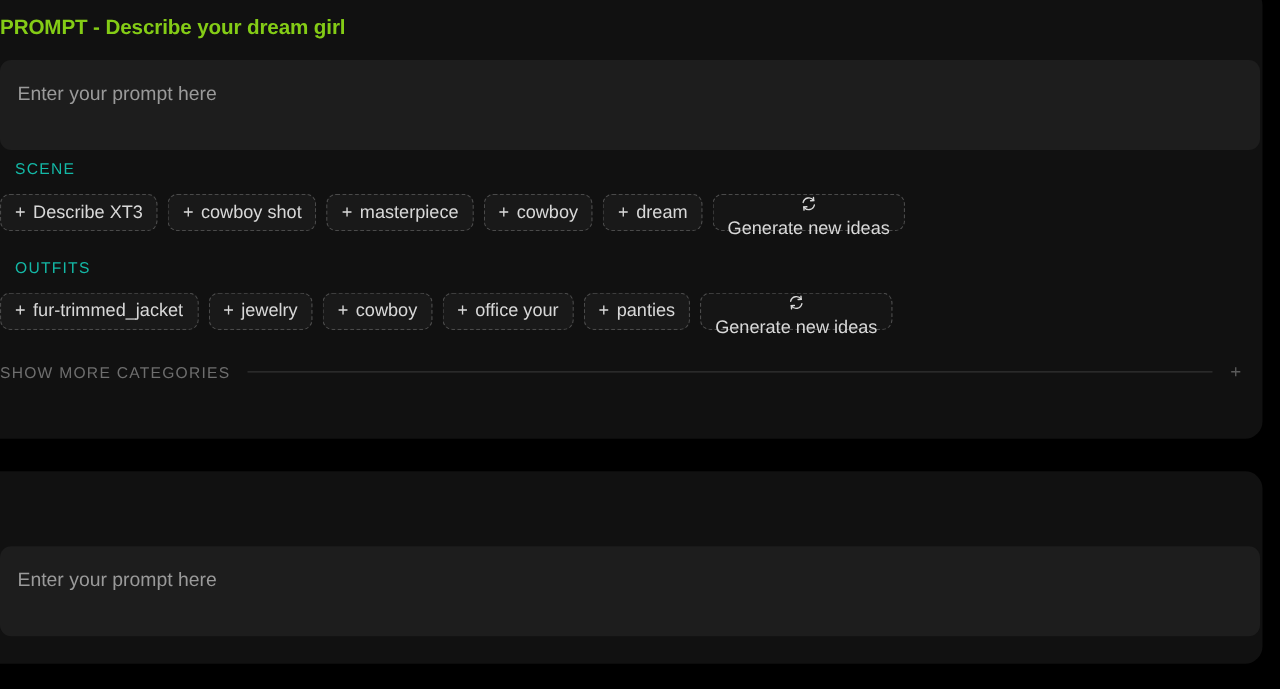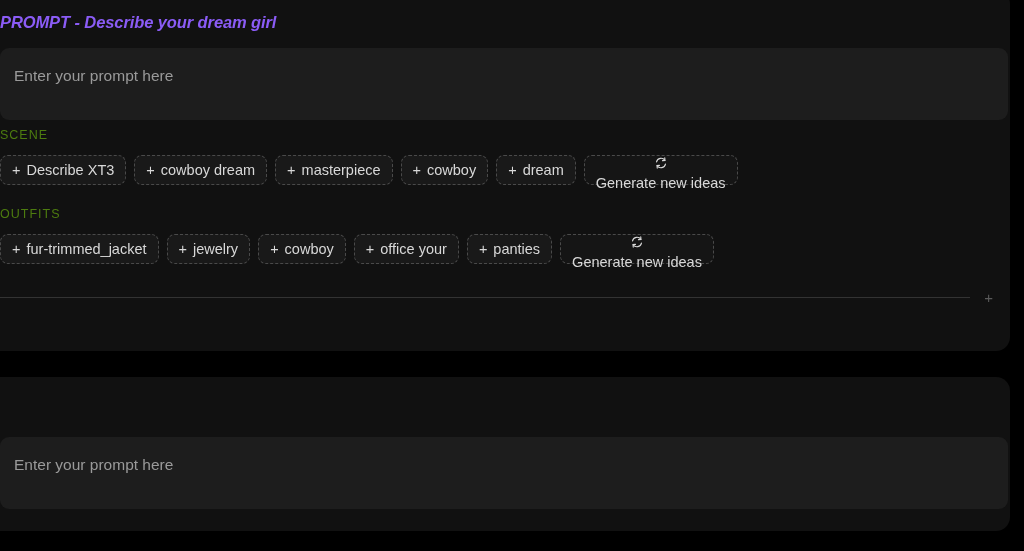--- a/index.html
+++ b/index.html
@@ -43,24 +43,23 @@
     top: 377px;
     height: 154px;
   }
 
   
   .card-title {
     position: absolute;
     left: 16px;
     font-size: 16.5px;
     font-weight: bold;
-    color: #8b5cf6;
+    color: #84cc16;
     letter-spacing: -0.1px;
     white-space: nowrap;
-    font-style: italic;
   }
 
   #prompt-card .card-title { top: 23px; }
   #icks-card  .card-title { top: 24px; }
 
   
   .prompt-box {
     position: absolute;
     left: 16px;
     width: 1008px;
@@ -77,24 +76,24 @@
   }
 
   .prompt-box::placeholder { color: #9a9a9a; opacity: 1; }
 
   #prompt-textarea { top: 58px;  height: 72px; }
   #icks-textarea   { top: 60px;  height: 72px; }
 
   
   .cat-label {
     position: absolute;
-    left: 16px;
+    left: 28px;
     font-size: 12.5px;
     letter-spacing: 1.0px;
-    color: #4d7c0f;
+    color: #14b8a6;
     text-transform: uppercase;
     white-space: nowrap;
   }
 
   #scene-label   { top: 138px; }
   #outfits-label { top: 217px; }
 
   
   .tag-row {
     position: absolute;
@@ -194,21 +193,21 @@
 
     <div class="tag-row" id="scene-row">
 
       <button class="tag">
         <span class="plus">+</span>
         <span>Describe XT3</span>
       </button>
 
       <button class="tag">
         <span class="plus">+</span>
-        <span>cowboy dream</span>
+        <span>cowboy shot</span>
       </button>
 
       <button class="tag">
         <span class="plus">+</span>
         <span>masterpiece</span>
       </button>
 
       <button class="tag">
         <span class="plus">+</span>
         <span>cowboy</span>
@@ -270,20 +269,21 @@
             <path d="M12.3 2.2 12.5 5.1 9.7 5.3"></path>
             <path d="M3.7 13.8 3.5 10.9 6.3 10.7"></path>
           </svg>
         </span>
         <span>Generate new ideas</span>
       </button>
 
     </div>
 
     <div id="show-more-row">
+      <span id="show-more-label">SHOW MORE CATEGORIES</span>
       <span id="show-more-divider"></span>
       <span id="show-more-plus">+</span>
     </div>
 
   </section>
 
   <section class="card" id="icks-card">
 
 
     <textarea class="prompt-box" id="icks-textarea" placeholder="Enter your prompt here" style=""></textarea>

